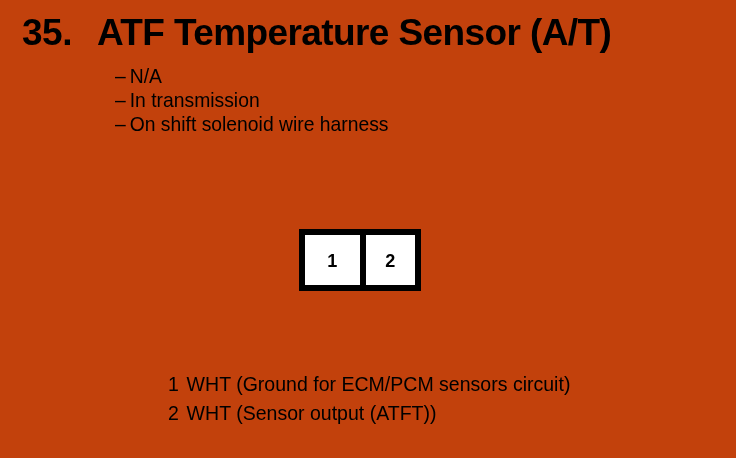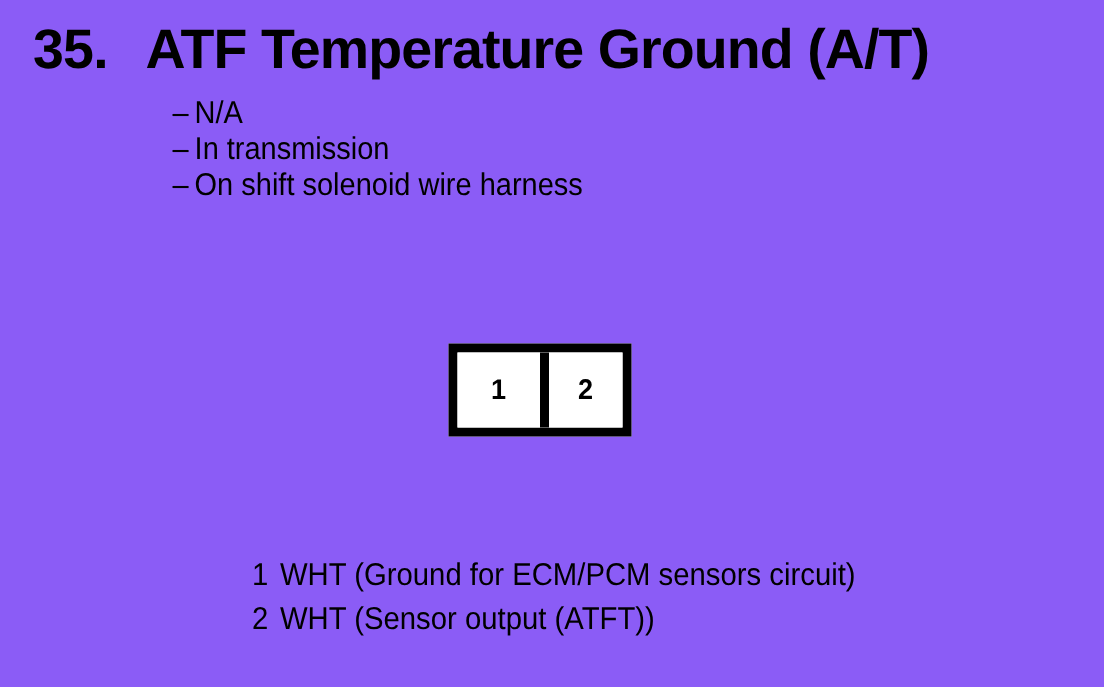--- a/index.html
+++ b/index.html
@@ -13,21 +13,21 @@
     position: relative;
     overflow: hidden;
     font-family: "Liberation Sans", sans-serif;
     color: #000000;
     -webkit-font-smoothing: none;
   }
 
   .page {
     position: absolute;
     inset: 0;
-    background: #8b5cf6;
+    background: #c2410c;
   }
 
   
   .title-row {
     position: absolute;
     left: 22px;
     top: 12px;
     display: flex;
     align-items: baseline;
     white-space: nowrap;
@@ -126,21 +126,21 @@
     font-size: 21px;
   }
 </style>
 </head>
 <body>
 
 <div class="page">
 
   <div class="title-row">
     <span class="title-number">35.</span>
-    <span class="title-text">ATF Temperature Ground (A/T)</span>
+    <span class="title-text">ATF Temperature Sensor (A/T)</span>
   </div>
 
   <div class="spec-list">
 
     <div class="spec-item">
       <span class="spec-dash">–</span>
       <span class="spec-label">N/A</span>
     </div>
 
     <div class="spec-item">

